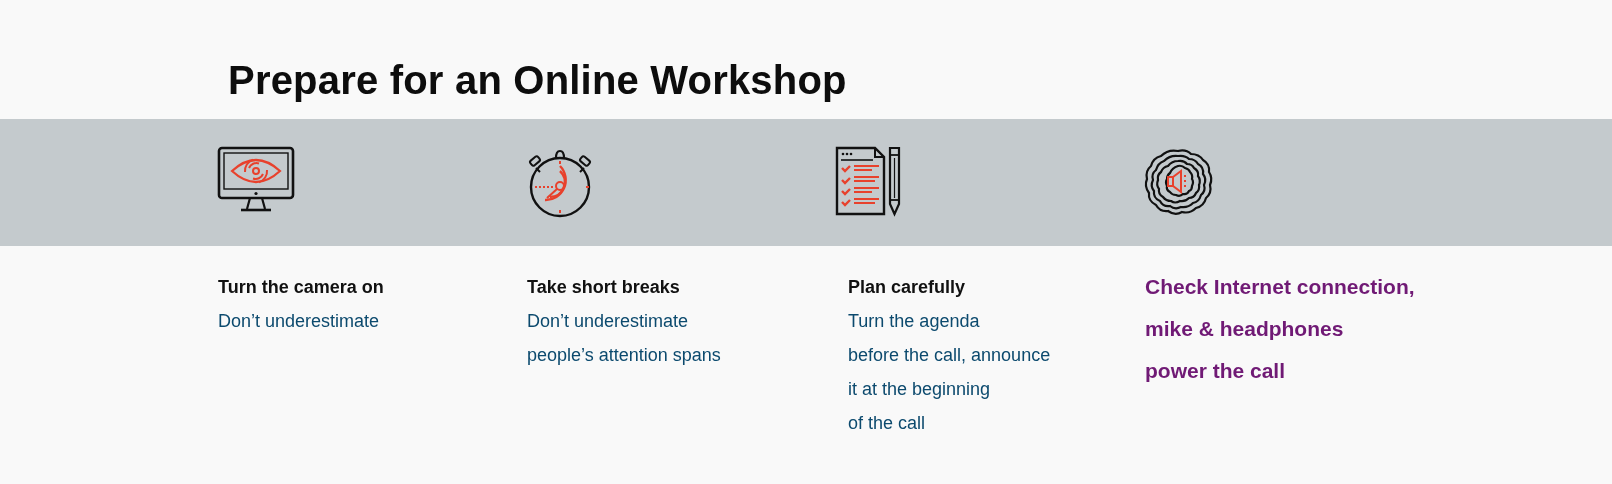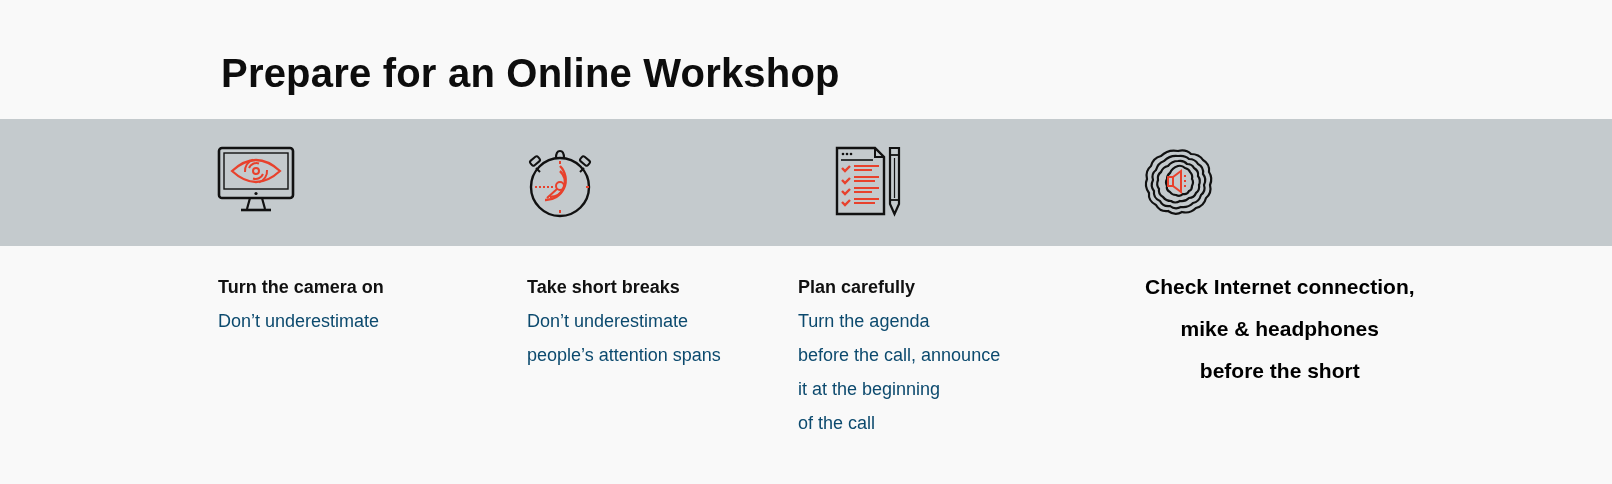--- a/index.html
+++ b/index.html
@@ -12,21 +12,21 @@
       background: #f9f9f9;
       position: relative;
       overflow: hidden;
       font-family: "Liberation Sans", "DejaVu Sans", sans-serif;
       color: #111111;
     }
     .page-title {
       position: absolute;
       left: 216px;
       top: 48px;
-      margin: 5px;
+      margin: 12px;
       font-size: 40px;
       font-weight: bold;
       letter-spacing: 0.2px;
       color: #0d0d0d;
       line-height: 1;
     }
     .icon-band {
       position: absolute;
       left: 0;
       top: 119px;
@@ -53,23 +53,22 @@
     .tip-body {
       font-size: 18px;
       line-height: 34px;
       color: #0c4a6e;
       margin: 0;
     }
     .tip-title-multi {
       font-size: 21px;
       font-weight: bold;
       line-height: 42px;
-      color: #000000;
+      color: #701a75;
       margin: 0;
-      text-align: center;
     }
     .line { display: block; white-space: nowrap; }
   </style>
 </head>
 <body>
 
 <h1 class="page-title">Prepare for an Online Workshop</h1>
 
 <div class="icon-band">
 
@@ -167,29 +166,29 @@
 </div>
 
 <div class="tip" style="left:527px;">
   <p class="tip-title">Take short breaks</p>
   <p class="tip-body">
     <span class="line">Don’t underestimate</span>
     <span class="line">people’s attention spans</span>
   </p>
 </div>
 
-<div class="tip" style="left:798px;">
+<div class="tip" style="left:848px;">
   <p class="tip-title">Plan carefully</p>
   <p class="tip-body">
     <span class="line">Turn the agenda</span>
     <span class="line">before the call, announce</span>
     <span class="line">it at the beginning</span>
     <span class="line">of the call</span>
   </p>
 </div>
 
 <div class="tip" style="left:1145px; top:266px;">
   <p class="tip-title-multi">
     <span class="line">Check Internet connection,</span>
     <span class="line">mike &amp; headphones</span>
-    <span class="line">before the short</span>
+    <span class="line">power the call</span>
   </p>
 </div>
 
 </body></html>

